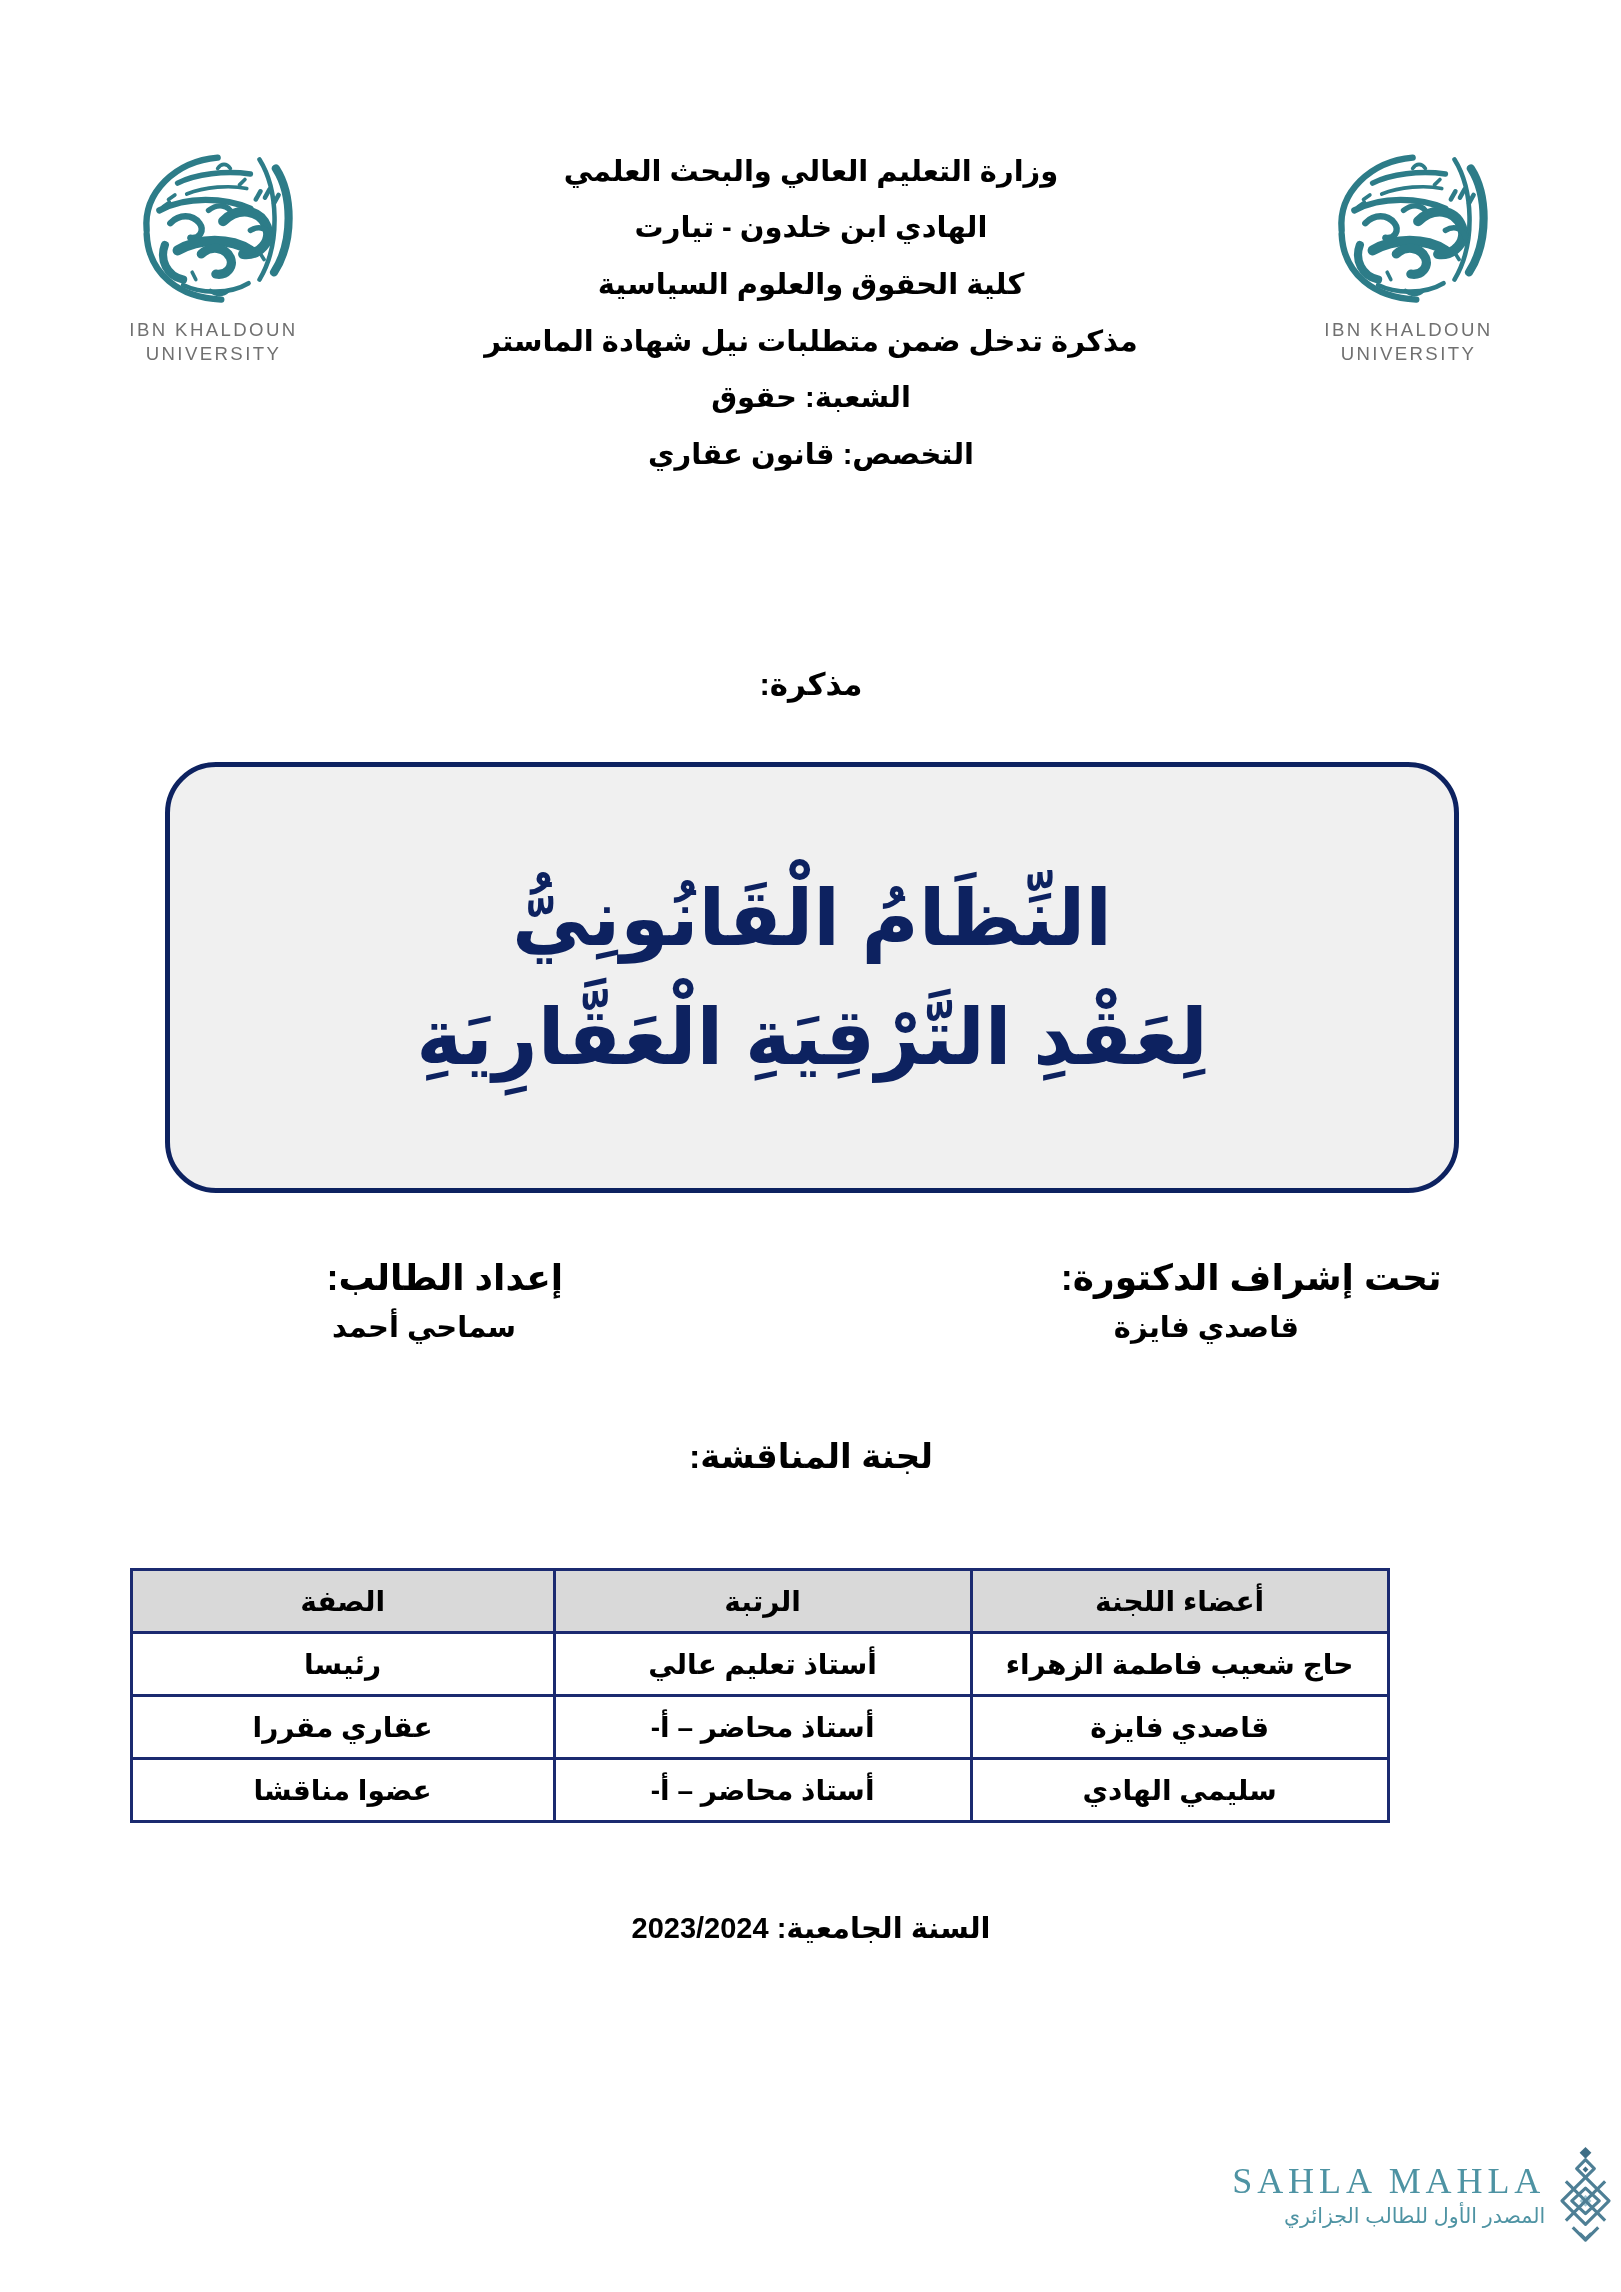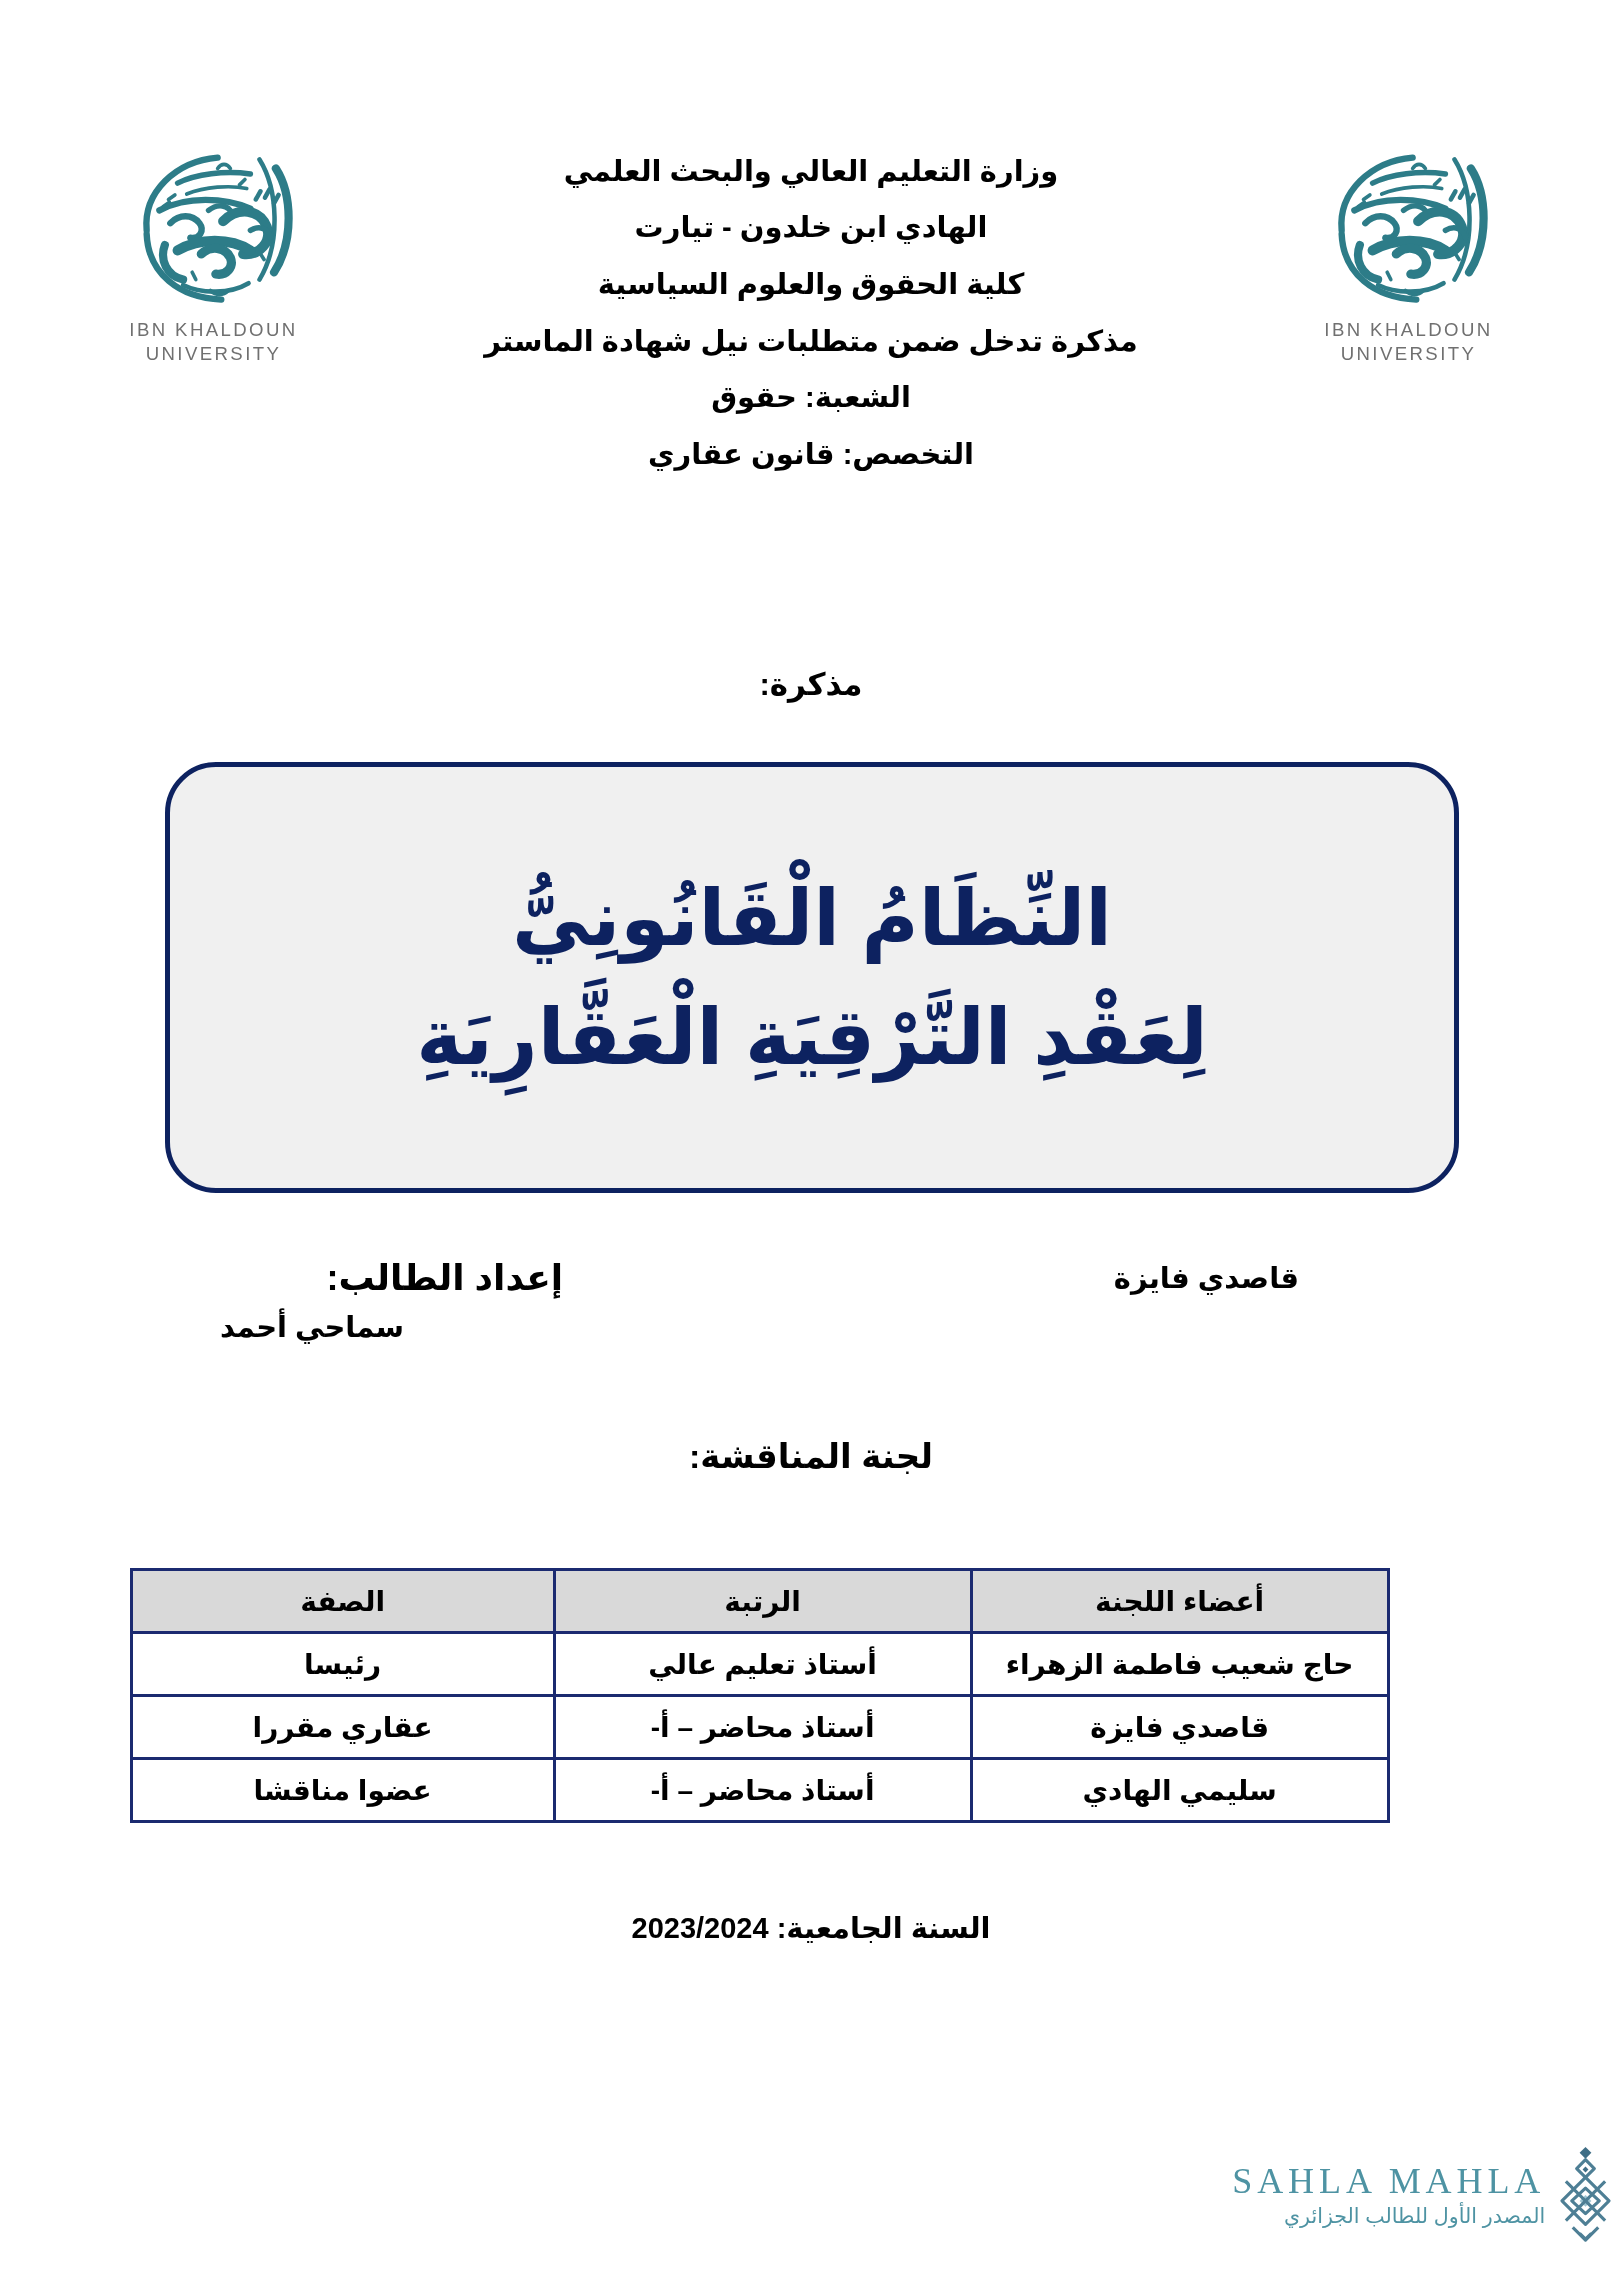--- a/index.html
+++ b/index.html
@@ -133,21 +133,21 @@
   }
   .people .val {
     font-family: "Liberation Sans", "DejaVu Sans", sans-serif;
     font-size: 29px;
     font-weight: 700;
     color: #000;
     line-height: 1.7;
     white-space: nowrap;
   }
   .people .col.supervisor .val { padding-right: 0; padding-left: 53px; }
-  .people .col.student   .val { padding-right: 47px; text-align: center; }
+  .people .col.student   .val { padding-right: 47px; }
 
   
   .committee-heading {
     position: absolute;
     left: 0; top: 1358px;
     width: 1406px;
     text-align: center;
     direction: rtl;
     font-family: "Liberation Sans", "DejaVu Sans", sans-serif;
     font-size: 34px;
@@ -339,20 +339,21 @@
       <div class="title-line">النِّظَامُ الْقَانُونِيُّ</div>
       <div class="title-line">لِعَقْدِ التَّرْقِيَةِ الْعَقَّارِيَةِ</div>
     </div>
 
     <div class="people">
       <div class="col student">
         <div class="lbl">إعداد الطالب:</div>
         <div class="val">سماحي أحمد</div>
       </div>
       <div class="col supervisor">
+        <div class="lbl">تحت إشراف الدكتورة:</div>
         <div class="val">قاصدي فايزة</div>
       </div>
     </div>
 
     <div class="committee-heading">لجنة المناقشة:</div>
 
     <table class="committee-table">
       <colgroup>
         <col class="c-member">
           <col class="c-rank">

